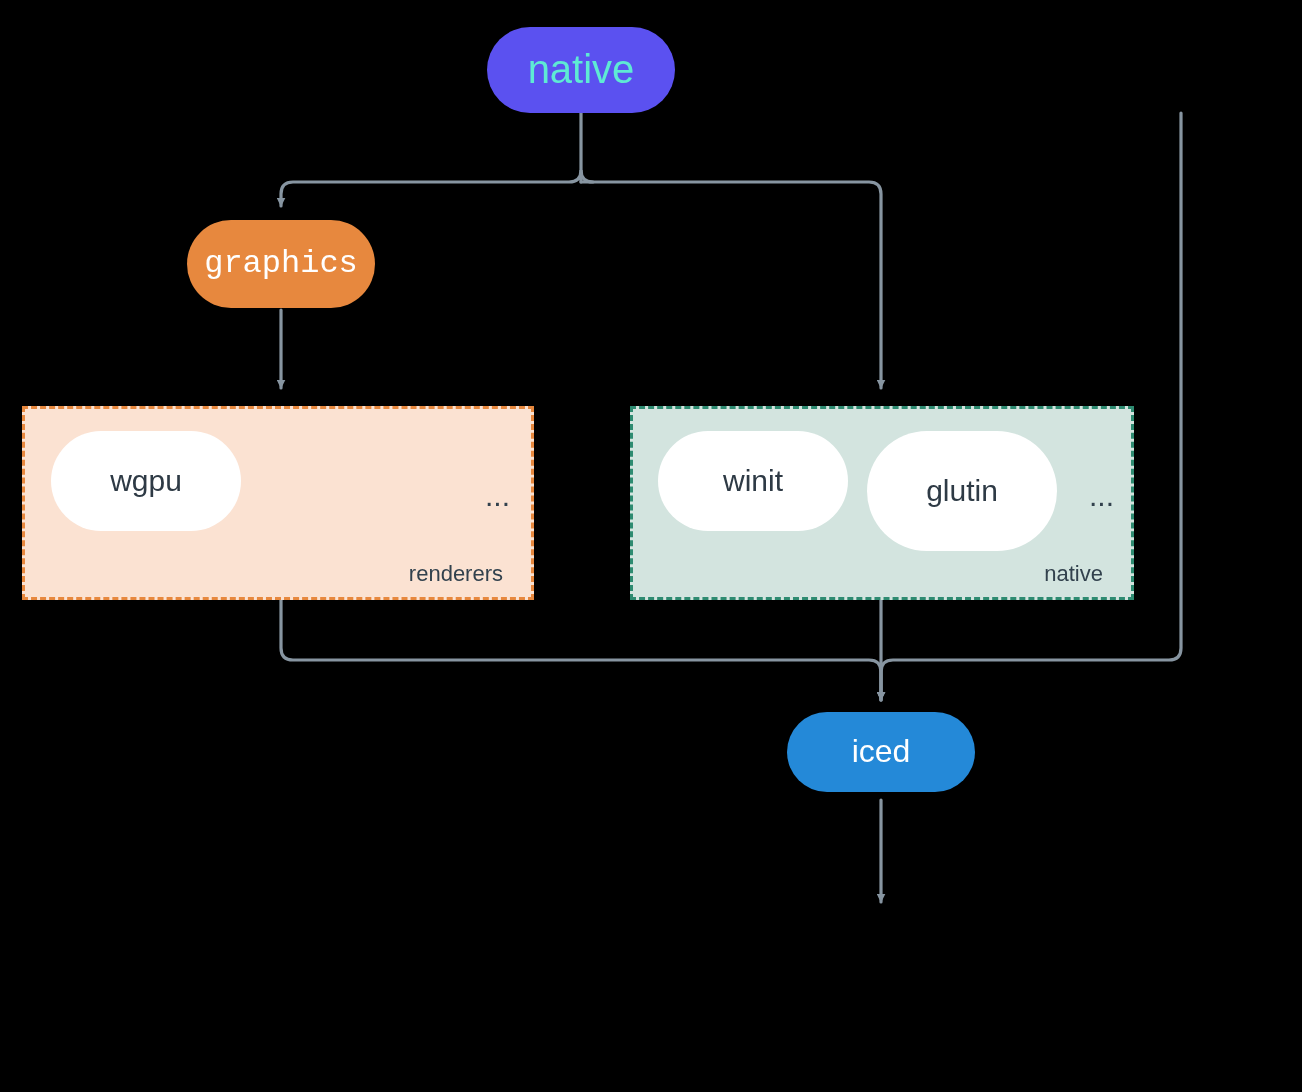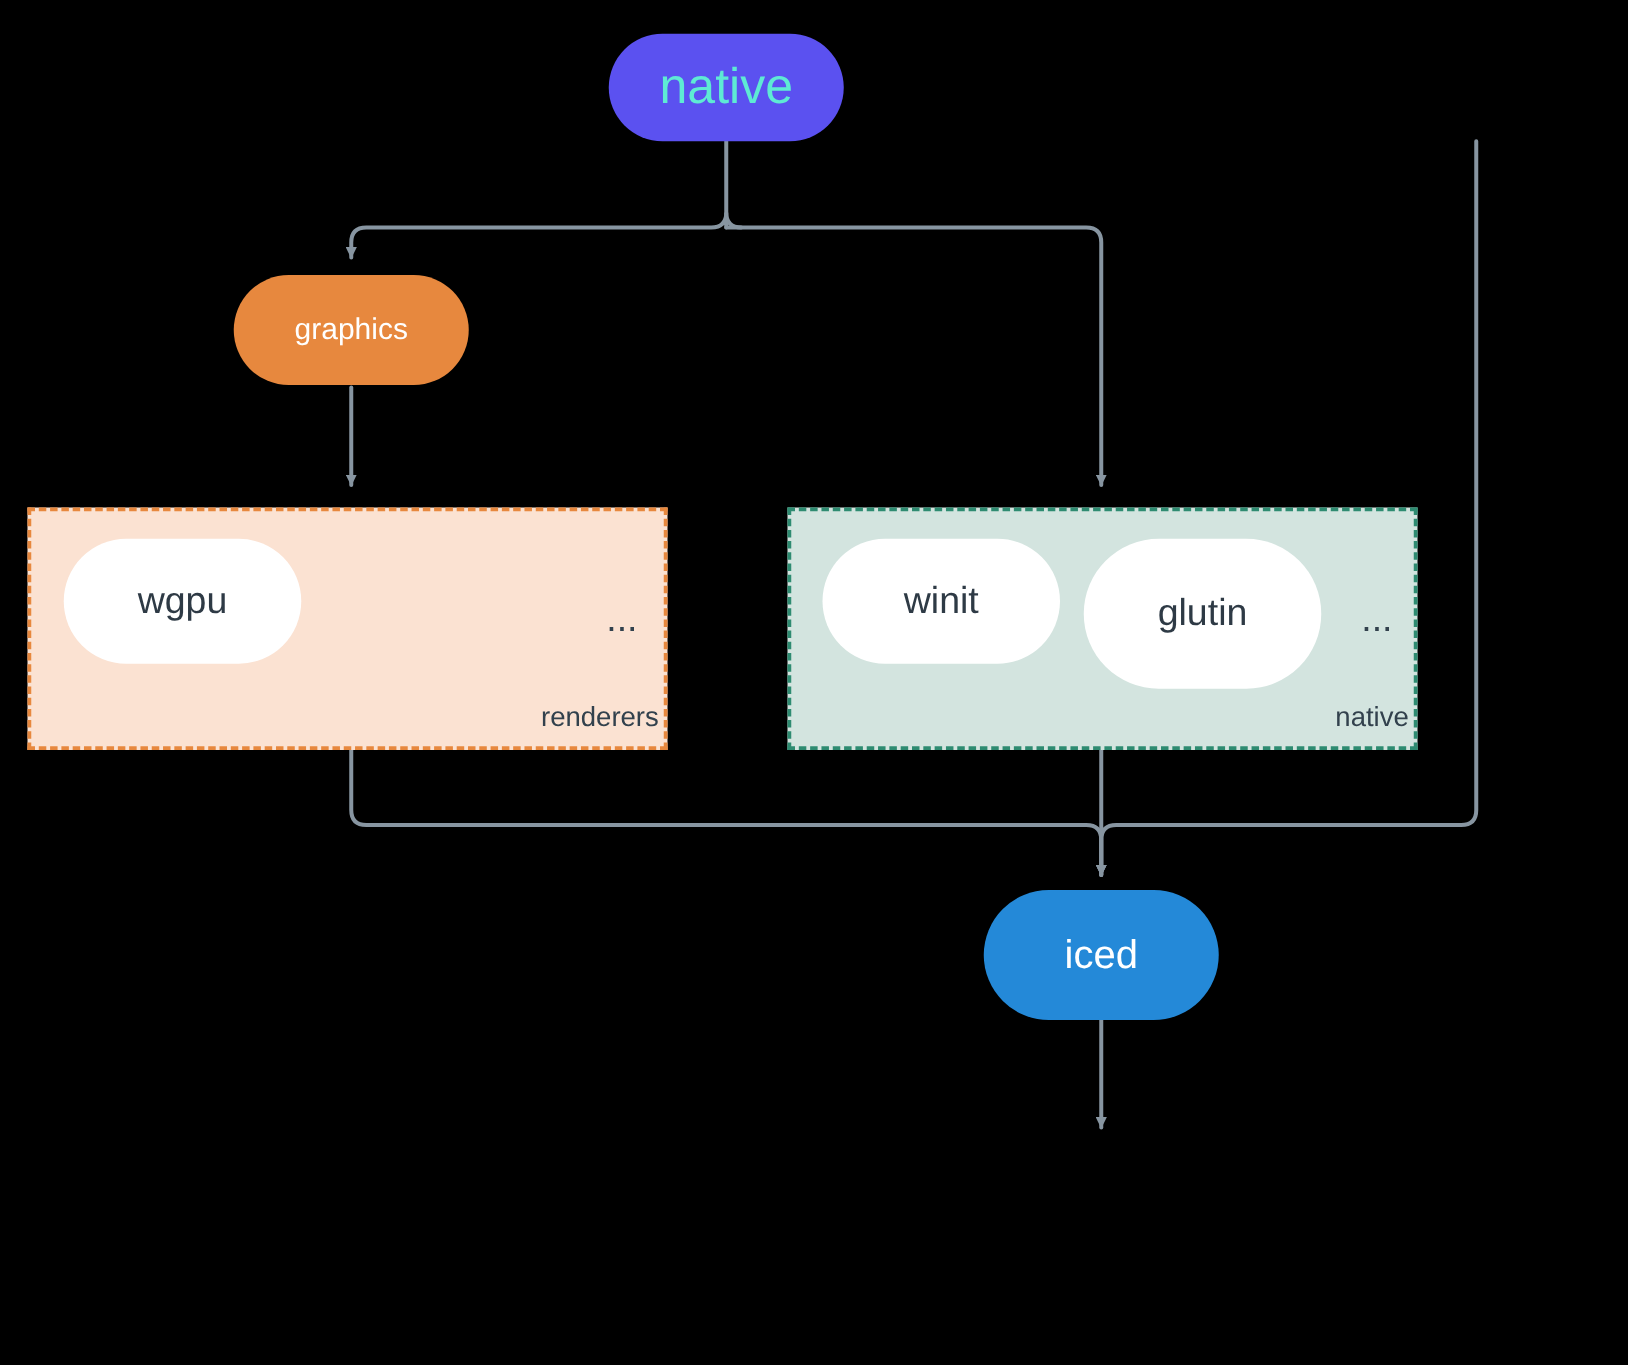--- a/index.html
+++ b/index.html
@@ -42,21 +42,22 @@
     background: #5B51F0;
     border-radius: 999px;
     color: #5eead4;
     font-size: 40px;
   }
   
   .pill-orange {
     background: #E7883E;
     border-radius: 999px;
     color: #ffffff;
-    font-size: 24px;
+    font-size: 32px;
+    font-family: Liberation Mono, monospace;
   }
   
   .pill-blue {
     background: #2489D8;
     border-radius: 999px;
     color: #ffffff;
     font-size: 32px;
   }
   
   .rect-app {
@@ -75,21 +76,21 @@
     background: #FBE2D2;
     border: 3px dashed #E7883E;
     padding-left: 36px;
   }
   .group-shells {
     background: #D3E4DF;
     border: 3px dashed #2E8B71;
   }
   .group-label {
     position: absolute;
-    right: 4px;
+    right: 28px;
     bottom: 10px;
     font-size: 22px;
     color: #32414D;
   }
   
   .pill-white {
     position: absolute;
     background: #FFFFFF;
     border-radius: 999px;
     display: flex;
@@ -156,18 +157,18 @@
 
   <div class="node pill-purple" style="left:487px; top:27px; width:188px; height:86px;">
     <span class="node-label">native</span>
   </div>
 
 
   <div class="node pill-orange" style="left:187px; top:220px; width:188px; height:88px;">
     <span class="node-label">graphics</span>
   </div>
 
-  <div class="node pill-blue" style="left:787px; top:712px; width:188px; height:104px;">
+  <div class="node pill-blue" style="left:787px; top:712px; width:188px; height:80px;">
     <span class="node-label">iced</span>
   </div>
 
 
 </div>
 
 </body></html>

